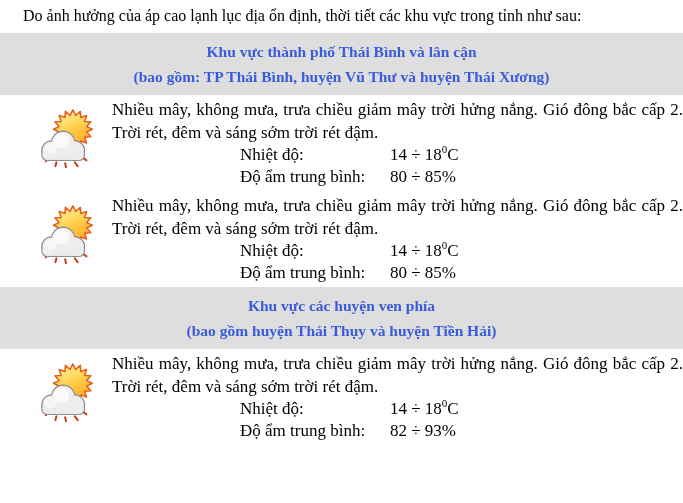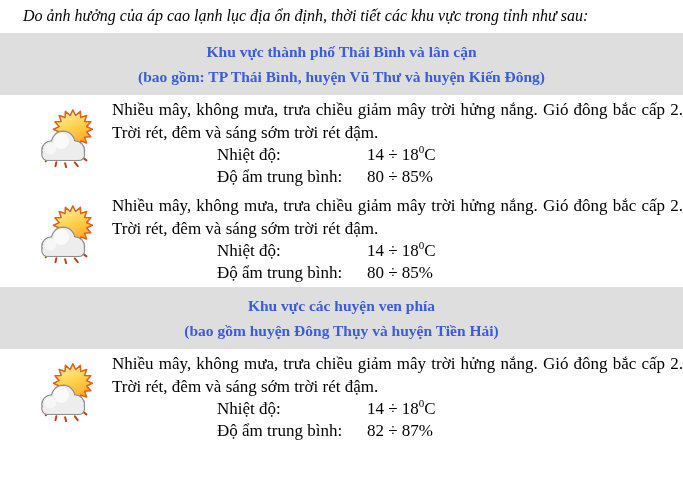--- a/index.html
+++ b/index.html
@@ -7,21 +7,20 @@
   body {
     width: 683px; height: 503px; overflow: hidden;
     background: #ffffff; color: #000000;
     font-family: "Liberation Serif", "DejaVu Serif", serif;
   }
   .intro {
     margin: 0;
     padding: 7px 18px 8px 23px;
     font-size: 16px;
     line-height: 18px;
-    font-style: italic;
   }
   .region-header {
     background: var(--header-bg, #dedede);
     color: var(--header-text, #3a5cdb);
     font-weight: bold;
     font-size: 15.5px;
     line-height: 25px;
     text-align: center;
     padding: 6px 0;
   }
@@ -45,21 +44,21 @@
   .desc {
     margin: 0;
     line-height: 23px;
     text-align: justify;
   }
   .detail-row {
     margin-left: 105px;
     line-height: 22px;
     white-space: nowrap;
   }
-  .detail-label { display: inline-block; width: 150px; }
+  .detail-label { display: inline-block; width: 150px; margin-left: 23px; }
   .detail-value sup {
     font-size: 11px;
     line-height: 0;
     vertical-align: super;
   }
   .svg-defs { position: absolute; width: 0; height: 0; }
 </style>
 </head>
 <body>
 
@@ -97,21 +96,21 @@
   </defs>
 </svg>
 
 <div>
 
   <p class="intro">Do ảnh hưởng của áp cao lạnh lục địa ổn định, thời tiết các khu vực trong tỉnh như sau:</p>
 
   <section>
     <header class="region-header">
       <div>Khu vực thành phố Thái Bình và lân cận</div>
-      <div>(bao gồm: TP Thái Bình, huyện Vũ Thư và huyện Kiến Đông)</div>
+      <div>(bao gồm: TP Thái Bình, huyện Vũ Thư và huyện Thái Xương)</div>
     </header>
     <div class="region-body">
       <div class="icon-cell">
         <svg class="wicon">
             <use href="#sun-cloud"></use>
           </svg>
       </div>
       <div class="text-cell">
         <p class="desc">Nhiều mây, không mưa, trưa chiều giảm mây trời hửng nắng. Gió đông bắc cấp 2. Trời rét, đêm và sáng sớm trời rét đậm.</p>
         <div class="detail-row">
@@ -139,33 +138,33 @@
         <div class="detail-row">
           <span class="detail-label">Độ ẩm trung bình:</span><span class="detail-value">80 ÷ 85%</span>
         </div>
       </div>
     </div>
   </section>
 
   <section>
     <header class="region-header">
       <div>Khu vực các huyện ven phía</div>
-      <div>(bao gồm huyện Đông Thụy và huyện Tiền Hải)</div>
+      <div>(bao gồm huyện Thái Thụy và huyện Tiền Hải)</div>
     </header>
     <div class="region-body">
       <div class="icon-cell">
         <svg class="wicon">
             <use href="#sun-cloud"></use>
           </svg>
       </div>
       <div class="text-cell">
         <p class="desc">Nhiều mây, không mưa, trưa chiều giảm mây trời hửng nắng. Gió đông bắc cấp 2. Trời rét, đêm và sáng sớm trời rét đậm.</p>
         <div class="detail-row">
           <span class="detail-label">Nhiệt độ:</span><span class="detail-value"><span>14 ÷ 18</span><sup>0</sup><span>C</span></span>
         </div>
         <div class="detail-row">
-          <span class="detail-label">Độ ẩm trung bình:</span><span class="detail-value">82 ÷ 87%</span>
+          <span class="detail-label">Độ ẩm trung bình:</span><span class="detail-value">82 ÷ 93%</span>
         </div>
       </div>
     </div>
   </section>
 
 </div>
 
 </body></html>

